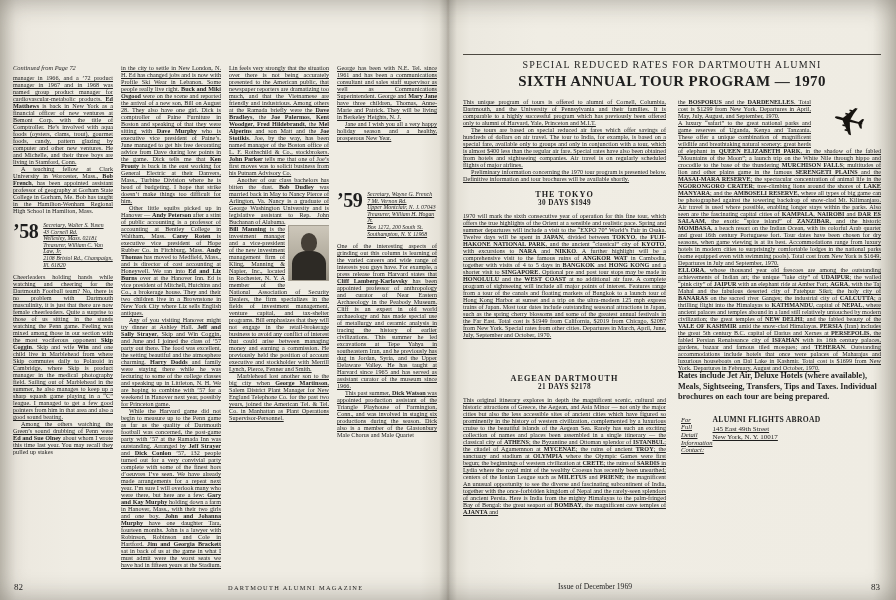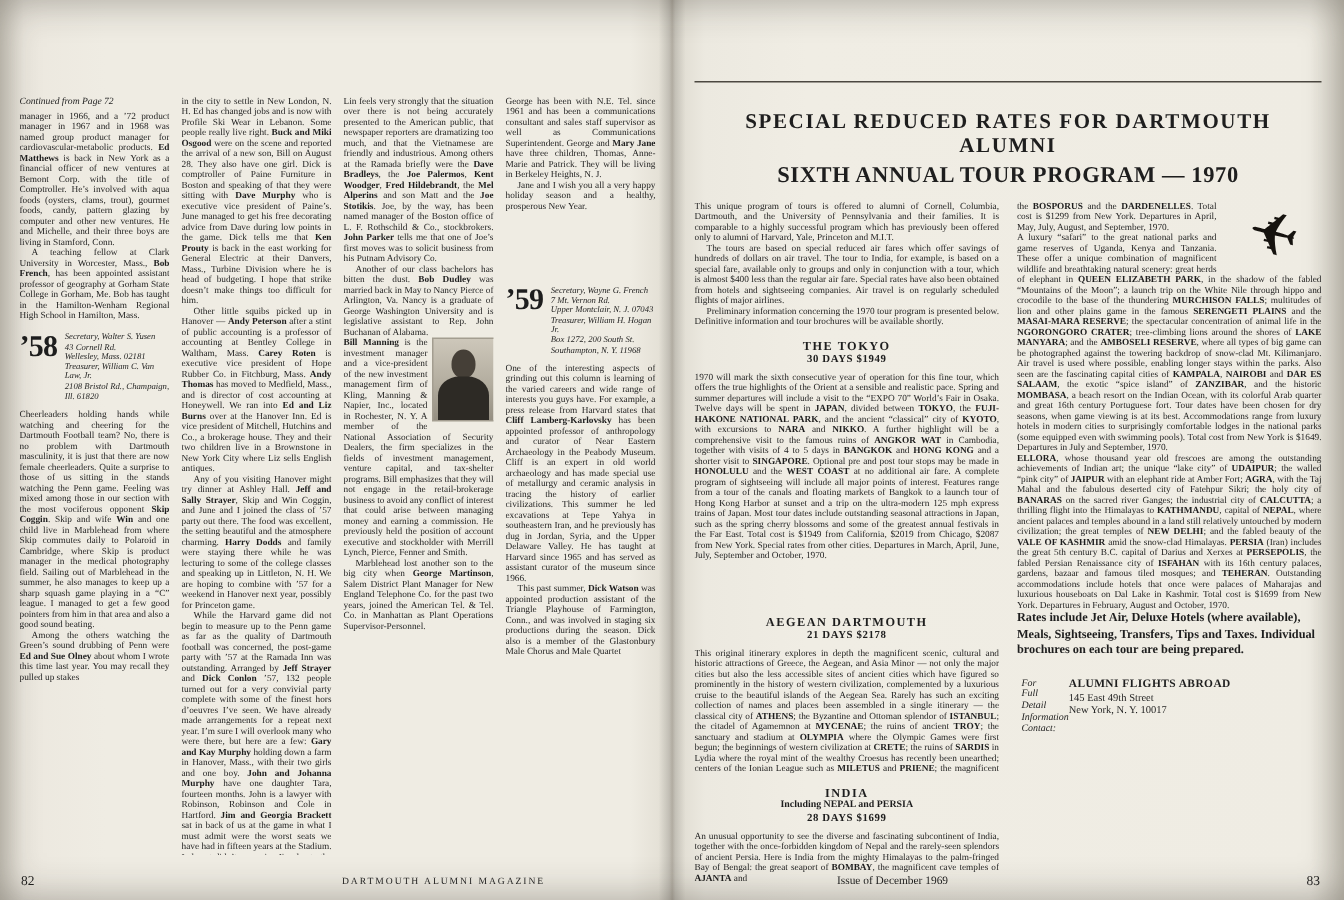--- a/index.html
+++ b/index.html
@@ -8,42 +8,42 @@
   .page{position:relative;width:448px;height:600px;overflow:hidden;background:#edeae1;}
   .page-left{background:linear-gradient(90deg,#d9d5ca 0,#ece8df 16px,#efecE3 70px,#efece3 420px,#e0dcd1 448px);}
   .page-right{background:linear-gradient(90deg,#ddd9ce 0,#ece9e0 22px,#f0ede4 90px,#efece3 425px,#d7d3c8 448px);}
   .fold{position:absolute;left:439px;top:0;width:18px;height:600px;pointer-events:none;
         background:linear-gradient(90deg,rgba(0,0,0,0) 0,rgba(0,0,0,.14) 40%,rgba(60,50,40,.28) 50%,rgba(0,0,0,.12) 62%,rgba(0,0,0,0) 100%);}
   .vignette{position:absolute;inset:0;pointer-events:none;box-shadow:inset 0 0 26px rgba(40,35,25,.38);}
 
   
   .cols{position:absolute;left:13px;top:64px;width:424px;height:506px;display:flex;gap:8px;}
   .col{width:100px;height:506px;overflow:hidden;font-size:6.2px;line-height:7px;text-align:justify;}
-  .col p,.ad-col p{margin:0;text-indent:8px;}
+  .col p,.ad-col p{margin:0;text-indent:8px;text-decoration:underline;}
   .textflow p:first-child{text-indent:0;}
   .continued{font-style:italic;font-size:6.4px;line-height:8px;margin-bottom:2px;text-align:left;}
   .cliptop1{height:140px;overflow:hidden;}
   .cliptop4{height:119px;overflow:hidden;}
   .clipgrow{overflow:hidden;}
   .class-head{display:flex;gap:5px;align-items:flex-start;margin:8px 0 5px 0;}
   .class-year{font-size:20px;font-weight:bold;line-height:18px;letter-spacing:-.5px;}
   .class-info{flex:1;font-size:5.8px;line-height:6.6px;font-style:italic;text-align:left;}
   .class-info p{margin:0;text-indent:0;}
   .photo{position:relative;float:right;width:40px;height:54px;margin:1px 0 2px 4px;
          background:linear-gradient(180deg,#cdc7ba 0%,#b3ad9f 55%,#958f82 100%);
          box-shadow:0 0 0 1px #a39d90;overflow:hidden;}
   .photo::before{content:"";position:absolute;left:12px;top:7px;width:16px;height:19px;border-radius:50% 50% 46% 46%;background:#453f37;}
   .photo::after{content:"";position:absolute;left:3px;top:25px;width:34px;height:30px;border-radius:42% 42% 0 0;background:#2d2a25;}
   .footerL{position:absolute;left:14px;right:8px;bottom:8px;height:12px;}
   .pagenoL{position:absolute;left:0;bottom:0;font-size:9px;}
   .magname{position:absolute;left:214px;bottom:1px;font-size:6.4px;letter-spacing:1.3px;}
 
   
   .ad{position:absolute;left:15px;top:54px;width:418px;}
-  .kicker{border-top:1px solid #4c4841;padding-top:19px;text-align:center;font-weight:bold;font-size:14px;letter-spacing:1.1px;}
+  .kicker{border-top:1px solid #4c4841;padding-top:4px;text-align:center;font-weight:normal;font-size:10px;letter-spacing:1.1px;}
   .ad-title{text-align:center;font-weight:bold;font-size:15px;letter-spacing:.4px;margin-top:3px;}
   .ad-cols{display:flex;gap:12px;margin-top:8px;}
   .ad-col{width:203px;height:470px;overflow:hidden;font-size:6.2px;line-height:7px;text-align:justify;}
   .sec-head{text-align:center;margin:9px 0 5px 0;}
   .sec-name{font-weight:bold;font-size:8.2px;letter-spacing:1px;}
   .sec-sub{font-weight:bold;font-size:6.6px;margin-top:1px;}
   .sec-price{font-weight:bold;font-size:7.2px;margin-top:2px;letter-spacing:.4px;}
   .cliporient{height:154px;overflow:hidden;}
   .clipaegean{height:84px;overflow:hidden;}
   .noindent{text-indent:0 !important;}
@@ -161,25 +161,20 @@
           </div>
 
           <div class="sec-head">
             <div class="sec-name">AEGEAN DARTMOUTH</div>
             <div class="sec-price">21 DAYS $2178</div>
           </div>
           <div class="clipaegean">
             <p class="noindent">This original itinerary explores in depth the magnificent scenic, cultural and historic attractions of Greece, the Aegean, and Asia Minor — not only the major cities but also the less accessible sites of ancient cities which have figured so prominently in the history of western civilization, complemented by a luxurious cruise to the beautiful islands of the Aegean Sea. Rarely has such an exciting collection of names and places been assembled in a single itinerary — the classical city of <b>ATHENS</b>; the Byzantine and Ottoman splendor of <b>ISTANBUL</b>; the citadel of Agamemnon at <b>MYCENAE</b>; the ruins of ancient <b>TROY</b>; the sanctuary and stadium at <b>OLYMPIA</b> where the Olympic Games were first begun; the beginnings of western civilization at <b>CRETE</b>; the ruins of <b>SARDIS</b> in Lydia where the royal mint of the wealthy Croesus has recently been unearthed; centers of the Ionian League such as <b>MILETUS</b> and <b>PRIENE</b>; the magnificent marble city of ; crusader castles at ; beautiful Aegean islands such as , ,  and ; as well as , , , , ,  (Smyrna),</p>
           </div>
 
-          <div class="sec-head">
-            <div class="sec-name">INDIA</div>
-            <div class="sec-sub">Including NEPAL and PERSIA</div>
-            <div class="sec-price">28 DAYS $1699</div>
-          </div>
           <p class="noindent">An unusual opportunity to see the diverse and fascinating subcontinent of India, together with the once-forbidden kingdom of Nepal and the rarely-seen splendors of ancient Persia. Here is India from the mighty Himalayas to the palm-fringed Bay of Bengal: the great seaport of <b>BOMBAY</b>, the magnificent cave temples of <b>AJANTA</b> and</p>
         </div>
 
         <div class="ad-col">
           <div class="plane"><span>✈</span></div>
           <p class="noindent">the <b>BOSPORUS</b> and the <b>DARDENELLES</b>. Total cost is $1299 from New York. Departures in April, May, July, August, and September, 1970.</p>
 
           <p class="noindent">A luxury “safari” to the great national parks and game reserves of Uganda, Kenya and Tanzania. These offer a unique combination of magnificent wildlife and breathtaking natural scenery: great herds of elephant in <b>QUEEN ELIZABETH PARK</b>, in the shadow of the fabled “Mountains of the Moon”; a launch trip on the White Nile through hippo and crocodile to the base of the thundering <b>MURCHISON FALLS</b>; multitudes of lion and other plains game in the famous <b>SERENGETI PLAINS</b> and the <b>MASAI-MARA RESERVE</b>; the spectacular concentration of animal life in the <b>NGORONGORO CRATER</b>; tree-climbing lions around the shores of <b>LAKE MANYARA</b>; and the <b>AMBOSELI RESERVE</b>, where all types of big game can be photographed against the towering backdrop of snow-clad Mt. Kilimanjaro. Air travel is used where possible, enabling longer stays within the parks. Also seen are the fascinating capital cities of <b>KAMPALA</b>, <b>NAIROBI</b> and <b>DAR ES SALAAM</b>, the exotic “spice island” of <b>ZANZIBAR</b>, and the historic <b>MOMBASA</b>, a beach resort on the Indian Ocean, with its colorful Arab quarter and great 16th century Portuguese fort. Tour dates have been chosen for dry seasons, when game viewing is at its best. Accommodations range from luxury hotels in modern cities to surprisingly comfortable lodges in the national parks (some equipped even with swimming pools). Total cost from New York is $1649. Departures in July and September, 1970.</p>
           <p class="noindent"><b>ELLORA</b>, whose thousand year old frescoes are among the outstanding achievements of Indian art; the unique “lake city” of <b>UDAIPUR</b>; the walled “pink city” of <b>JAIPUR</b> with an elephant ride at Amber Fort; <b>AGRA</b>, with the Taj Mahal and the fabulous deserted city of Fatehpur Sikri; the holy city of <b>BANARAS</b> on the sacred river Ganges; the industrial city of <b>CALCUTTA</b>; a thrilling flight into the Himalayas to <b>KATHMANDU</b>, capital of <b>NEPAL</b>, where ancient palaces and temples abound in a land still relatively untouched by modern civilization; the great temples of <b>NEW DELHI</b>; and the fabled beauty of the <b>VALE OF KASHMIR</b> amid the snow-clad Himalayas. <b>PERSIA</b> (Iran) includes the great 5th century B.C. capital of Darius and Xerxes at <b>PERSEPOLIS</b>, the fabled Persian Renaissance city of <b>ISFAHAN</b> with its 16th century palaces, gardens, bazaar and famous tiled mosques; and <b>TEHERAN</b>. Outstanding accommodations include hotels that once were palaces of Maharajas and luxurious houseboats on Dal Lake in Kashmir. Total cost is $1699 from New York. Departures in February, August and October, 1970.</p>
 

